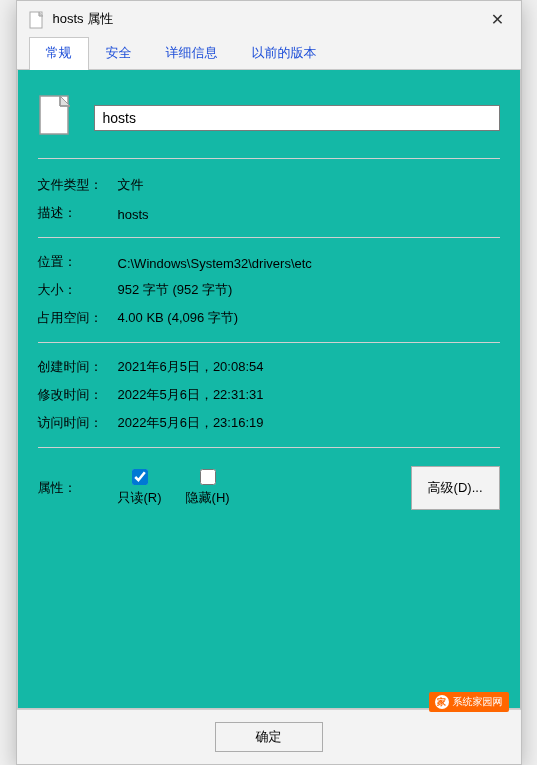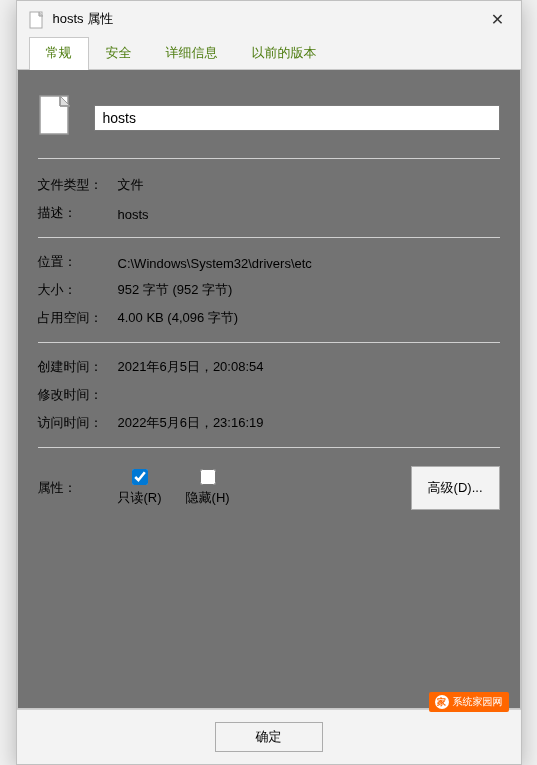--- a/index.html
+++ b/index.html
@@ -69,38 +69,38 @@
       display: flex;
       padding: 0 12px;
       background: #f3f3f3;
       border-bottom: 1px solid #c8c8c8;
       flex-shrink: 0;
     }
 
     .tab {
       padding: 6px 16px 8px 16px;
       font-size: 13px;
-      color: #4d7c0f;
+      color: #1d4ed8;
       cursor: pointer;
       border: 1px solid transparent;
       border-bottom: none;
       margin-bottom: -1px;
       background: transparent;
       position: relative;
     }
 
     .tab.active {
       background: #ffffff;
       border-color: #c8c8c8;
       border-bottom-color: #ffffff;
       z-index: 1;
     }
 
     .content {
-      background: #737373;
+      background: #14b8a6;
       flex: 1;
       padding: 16px 20px;
       overflow-y: auto;
       border: 1px solid #c8c8c8;
       border-top: none;
     }
 
     .file-header {
       display: flex;
       align-items: center;
@@ -320,20 +320,21 @@
 
     <div class="divider"></div>
 
     <div class="prop-row">
       <span class="prop-label">创建时间：</span>
       <span class="prop-value">2021年6月5日，20:08:54</span>
     </div>
 
     <div class="prop-row">
       <span class="prop-label">修改时间：</span>
+      <span class="prop-value">2022年5月6日，22:31:31</span>
     </div>
 
     <div class="prop-row">
       <span class="prop-label">访问时间：</span>
       <span class="prop-value">2022年5月6日，23:16:19</span>
     </div>
 
     <div class="divider"></div>
 
     <div class="attributes-row">

